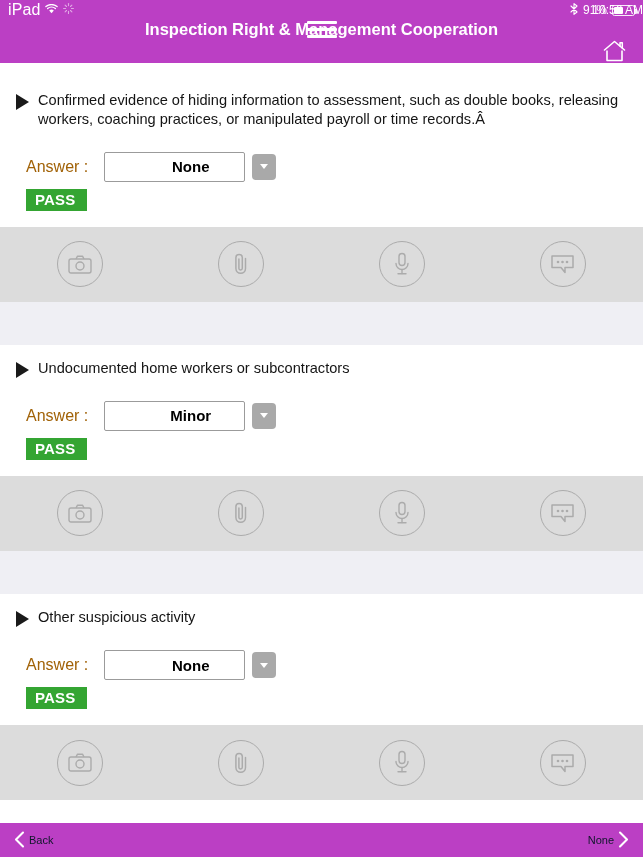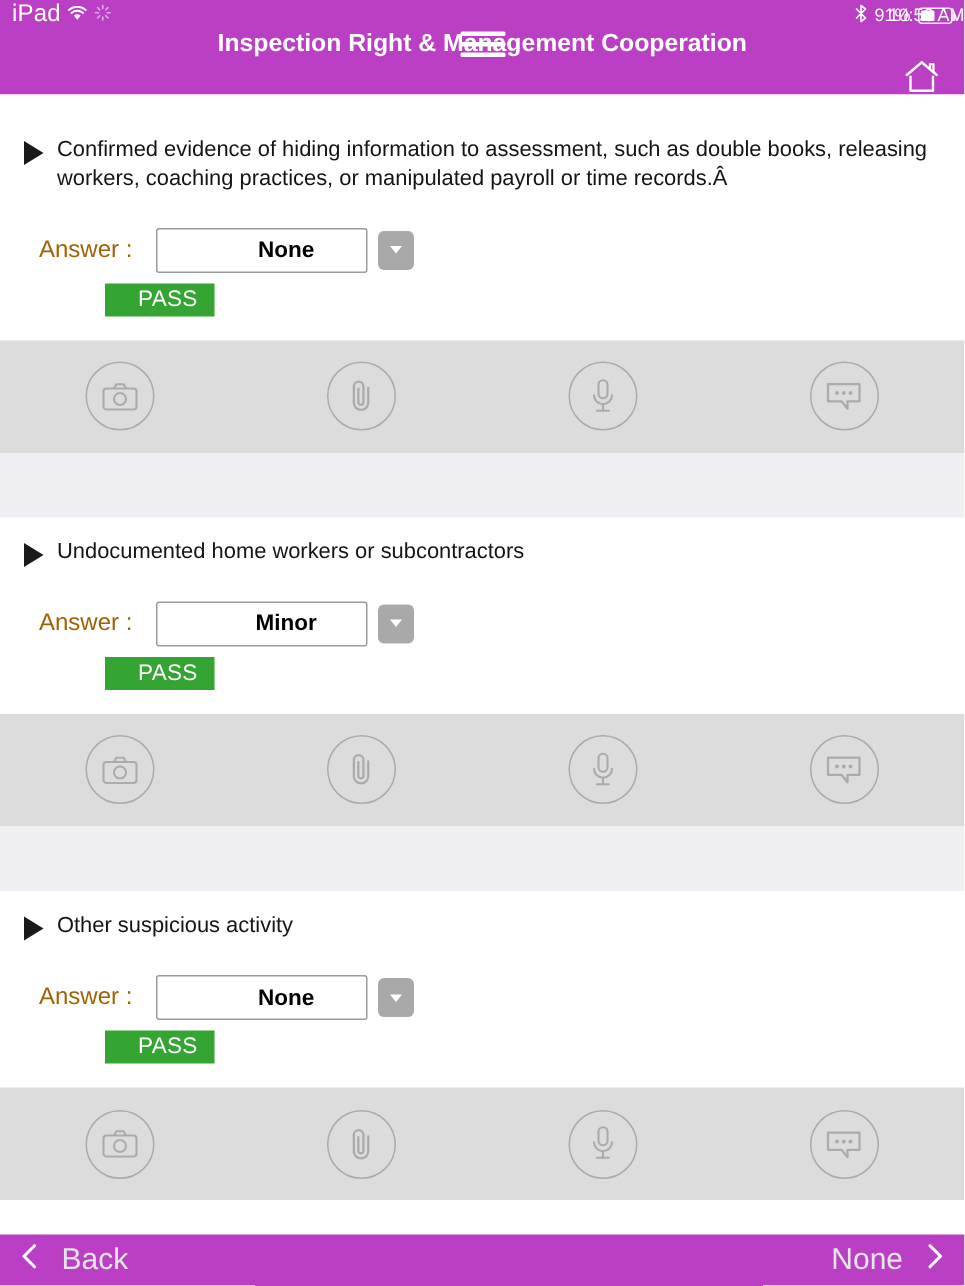--- a/index.html
+++ b/index.html
@@ -203,24 +203,23 @@
   }
 
   .badge-row {
     padding: 7px 0 0 26px;
   }
   .pass-badge {
     display: inline-block;
     background: #34A532;
     color: #ffffff;
     font-size: 15px;
-    font-weight: 400;
-    padding: 2px 11px 3px 22px;
+    font-weight: 700;
+    padding: 2px 11px 3px 9px;
     letter-spacing: 0.2px;
-    margin-left: 44px;
   }
 
   
   .icon-strip {
     background: #DCDCDC;
     height: 75px;
     display: flex;
     align-items: center;
   }
   .icon-cell {
@@ -253,23 +252,23 @@
     background: #BB3FC4;
     display: flex;
     align-items: center;
     justify-content: space-between;
     padding: 0 14px;
     color: #ffffff;
   }
   .nav-btn {
     display: flex;
     align-items: center;
-    gap: 16px;
-    font-size: 20px;
-    color: #e5e5e5;
+    gap: 4px;
+    font-size: 11px;
+    color: #0f172a;
     cursor: pointer;
   }
 </style>
 </head>
 <body>
 
 <div class="statusbar">
   <div class="sb-left">
     <span class="sb-device">iPad</span>
     <span>

